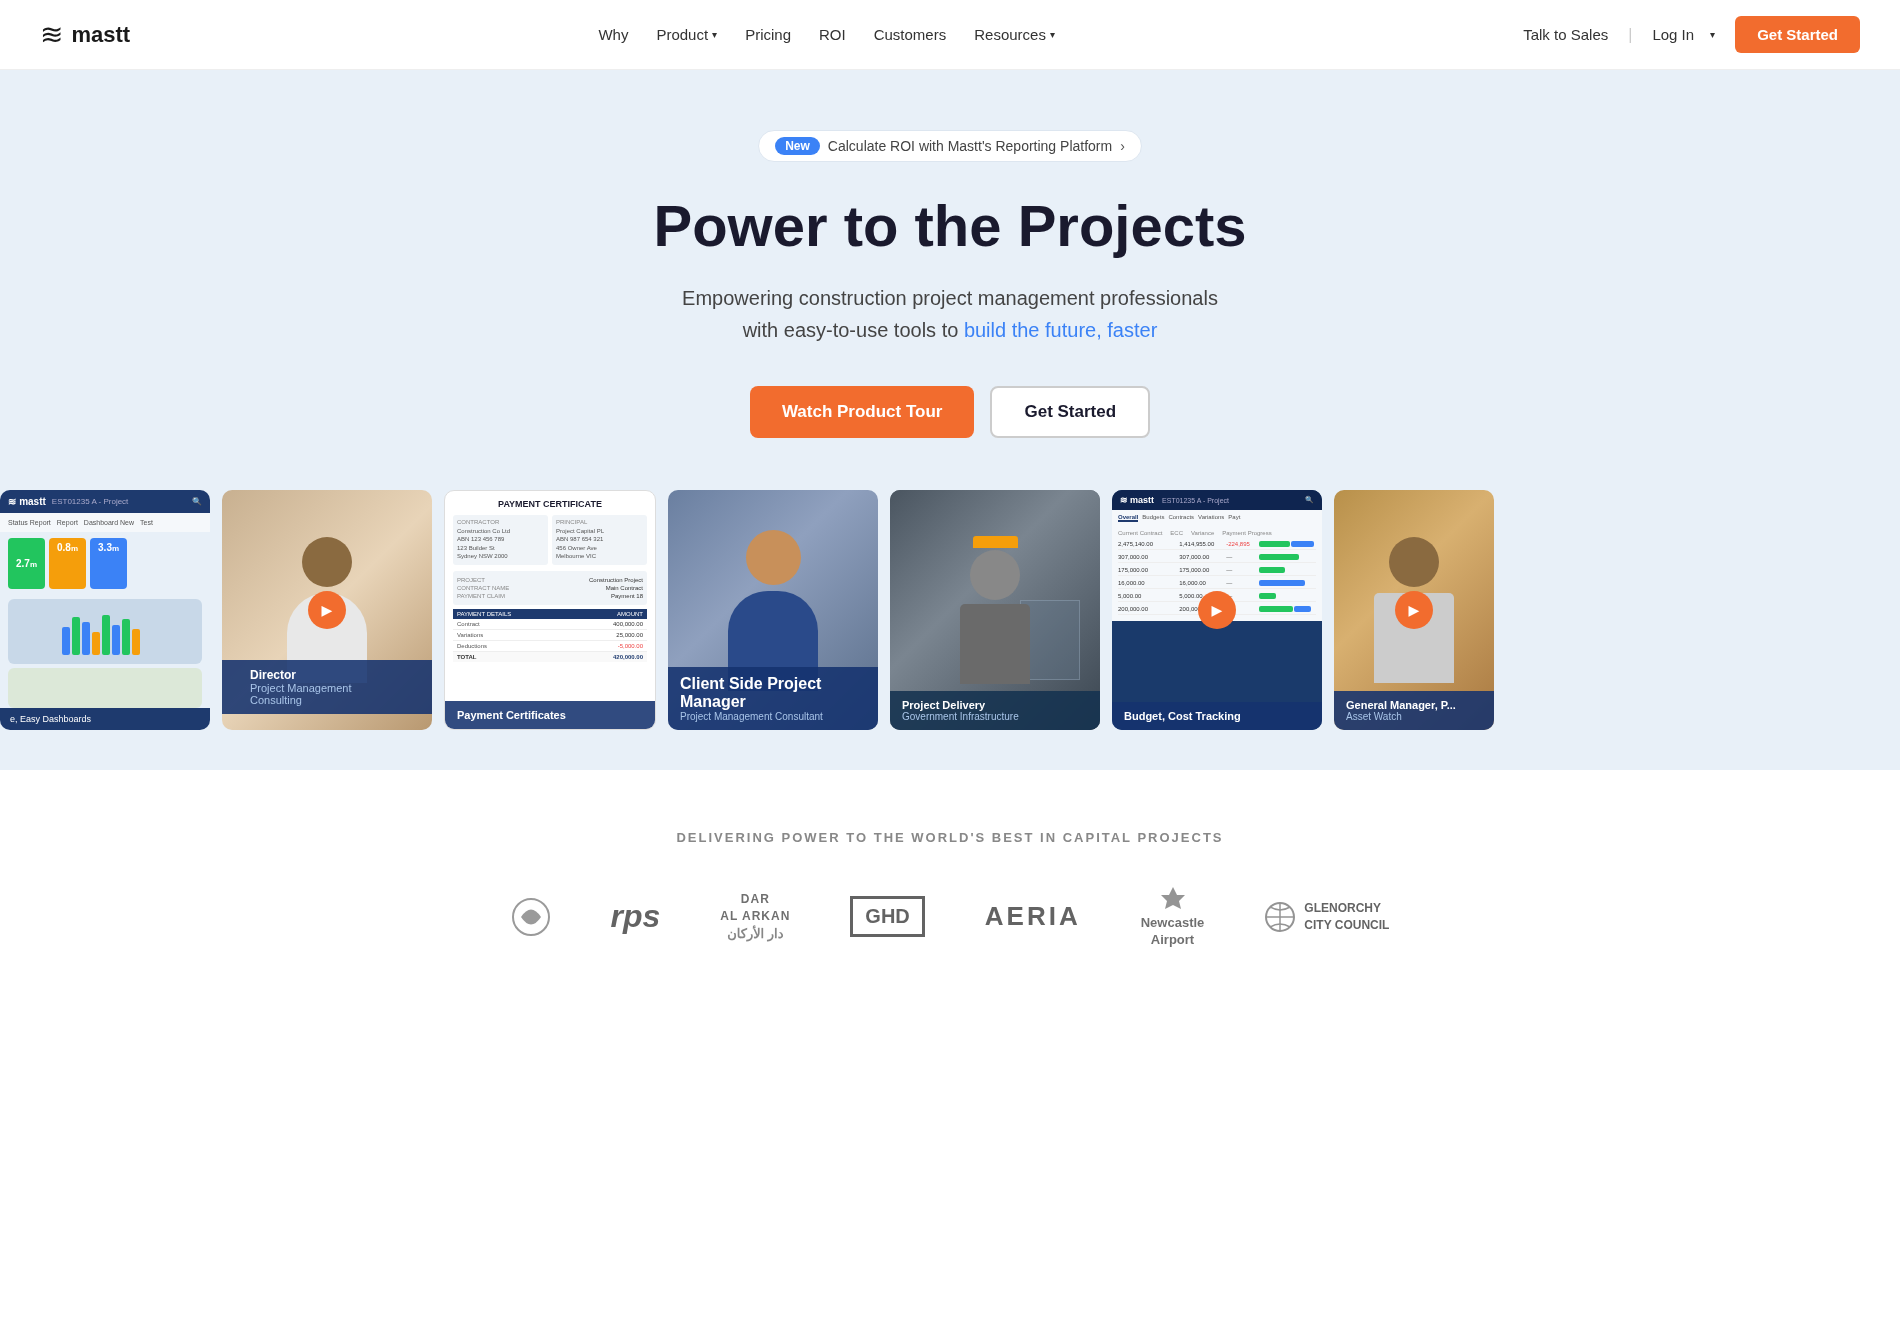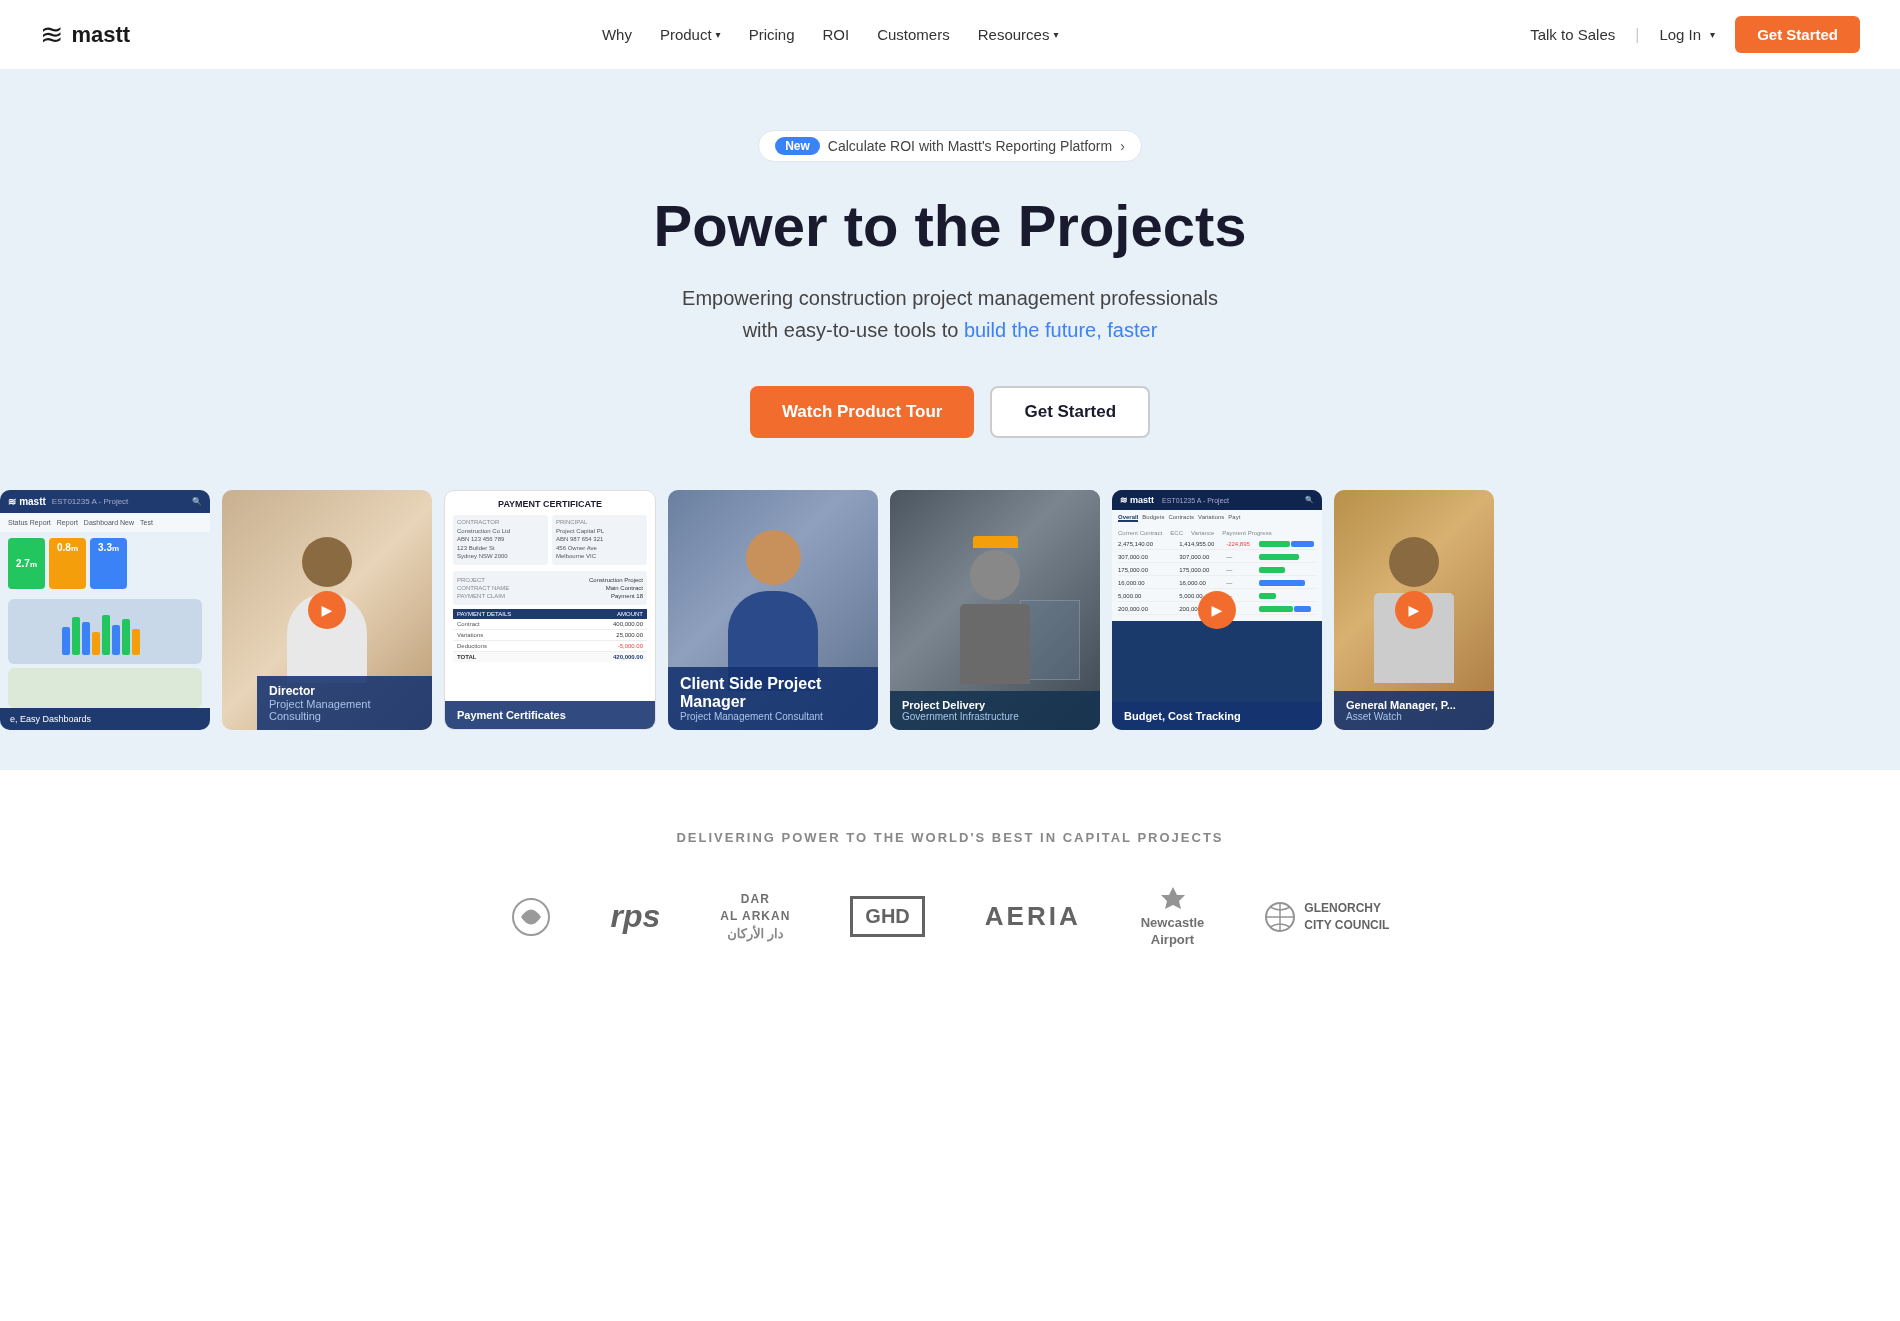--- a/index.html
+++ b/index.html
@@ -12,21 +12,21 @@
       border-bottom: 1px solid #eee; position: relative; z-index: 10;
     }
     .nav-logo { display: flex; align-items: center; gap: 8px; }
     .nav-logo-icon { font-size: 28px; color: #1a1a1a; }
     .nav-logo-text { font-size: 22px; font-weight: 700; color: #1a1a1a; }
     .nav-links { display: flex; align-items: center; gap: 28px; }
     .nav-link { font-size: 15px; color: #333; text-decoration: none; cursor: pointer; display: flex; align-items: center; gap: 4px; }
     .nav-right { display: flex; align-items: center; gap: 20px; }
     .nav-talk { font-size: 15px; color: #333; cursor: pointer; }
     .nav-divider { color: #ccc; }
-    .nav-login { font-size: 15px; color: #333; cursor: pointer; display: flex; align-items: center; gap: 9px; }
+    .nav-login { font-size: 15px; color: #333; cursor: pointer; display: flex; align-items: center; gap: 16px; }
     .nav-cta { background: #f26c2e; color: #fff; border: none; padding: 10px 22px; border-radius: 6px; font-size: 15px; font-weight: 600; cursor: pointer; }
 
     
     .hero {
       background: #e8f0f8; text-align: center; padding: 60px 24px 0;
       min-height: 420px;
     }
     .hero-badge {
       display: inline-flex; align-items: center; gap: 8px;
       background: #fff; border-radius: 20px; padding: 6px 16px;
@@ -181,21 +181,21 @@
       <div class="card" style="width:210px; position:relative; border-radius:10px; overflow:hidden; background:#d4c4aa;">
 
         <div style="width:100%; height:100%; background: linear-gradient(135deg, #c8b090 0%, #e8d4b8 50%, #b89870 100%); display:flex; align-items:center; justify-content:center;">
           <div style="text-align:center;">
 
             <div style="width:50px; height:50px; background:#8a6a40; border-radius:50%; margin:0 auto 6px;"></div>
             <div style="width:80px; height:90px; background:#e8e8e8; border-radius:40px 40px 0 0; margin:0 auto;"></div>
           </div>
         </div>
         <div class="card-play" style="position:absolute; top:50%; left:50%; transform:translate(-50%,-50%); background:#f26c2e; width:38px; height:38px; border-radius:50%; display:flex; align-items:center; justify-content:center; color:#fff; font-size:14px;">▶</div>
-        <div style="position:absolute; bottom:0; left:0; right:0; background:rgba(20,50,110,0.88); padding:8px 12px;margin-left:35px;">
+        <div style="position:absolute; bottom:16px; left:0; right:0; background:rgba(20,50,110,0.88); padding:8px 28px;">
           <div style="color:#fff; font-size:12px; font-weight:700;">Director</div>
           <div style="color:#a8c4e8; font-size:11px;">Project Management Consulting</div>
         </div>
       </div>
 
       <div class="card" style="width:212px; border-radius:10px; overflow:hidden; background:#fff; border:1px solid #ddd;">
         <div style="padding:8px; font-size:6px; color:#333; height:200px; overflow:hidden;">
           <div style="text-align:center; font-size:9px; font-weight:700; margin-bottom:6px; color:#1a1a2e;">PAYMENT CERTIFICATE</div>
           <div style="display:flex; gap:4px; margin-bottom:6px;">
             <div style="flex:1; background:#f0f4f8; padding:4px; border-radius:3px;">

